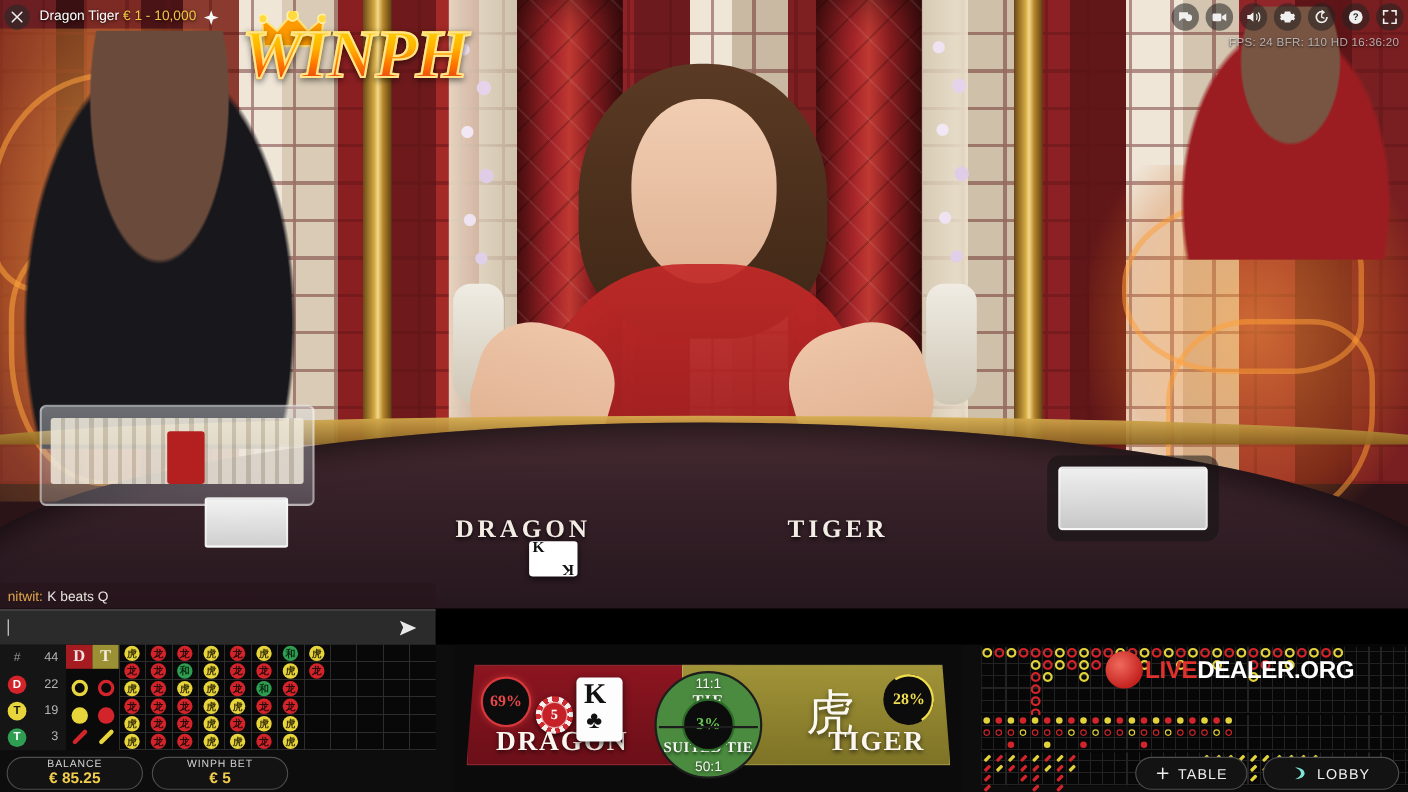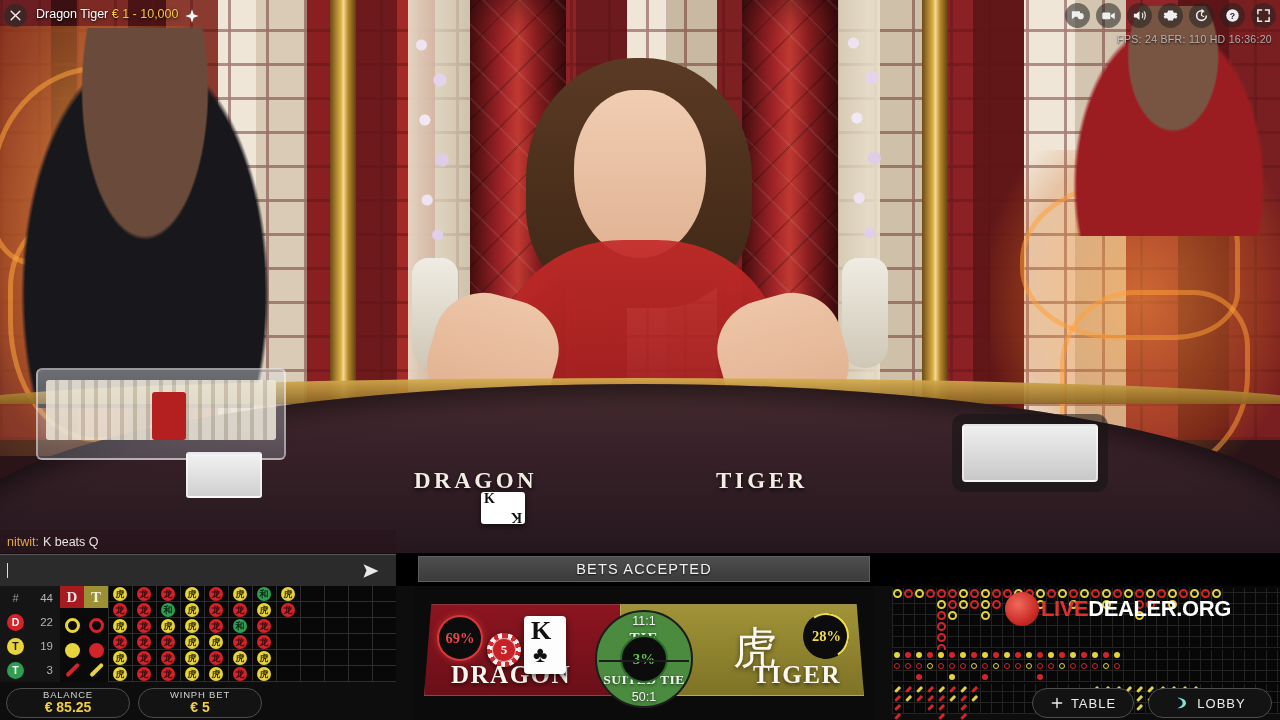--- a/index.html
+++ b/index.html
@@ -428,20 +428,29 @@
     <div class="shoe"></div>
     <div class="shoe-r"></div>
 
     <div class="spot-label spot-dragon">DRAGON</div>
     <div class="spot-label spot-tiger">TIGER</div>
     <div class="table-card">
       <div class="tc-tl">K</div>
       <div class="tc-br">K</div>
     </div>
 
+    <div class="logo">
+      <svg class="crown" viewBox="0 0 60 34">
+        <path d="M4 32 L2 6 L16 18 L30 2 L44 18 L58 6 L56 32 Z" fill="#ff9b00" stroke="#ffe27a" stroke-width="2"></path>
+        <circle cx="30" cy="4" r="5" fill="#ffd93d" stroke="#fff0a8" stroke-width="1.5"></circle>
+        <circle cx="3" cy="7" r="4" fill="#ffd93d" stroke="#fff0a8" stroke-width="1.5"></circle>
+        <circle cx="57" cy="7" r="4" fill="#ffd93d" stroke="#fff0a8" stroke-width="1.5"></circle>
+      </svg>
+      <div class="logo-text">WINPH</div>
+    </div>
   </div>
 
   <div class="topbar">
     <div class="close-btn">
       <svg viewBox="0 0 24 24" width="13" height="13">
         <path d="M4 4 L20 20 M20 4 L4 20" stroke="#f0f0f0" stroke-width="2.6" fill="none" stroke-linecap="round"></path>
       </svg>
     </div>
     <div class="game-title">
       <span>Dragon Tiger</span>
@@ -589,21 +598,20 @@
         <div class="bead t" style="left: 149px; top: 17px;">虎</div>
         <div class="bead d" style="left: 149px; top: 33px;">龙</div>
         <div class="bead d" style="left: 149px; top: 49px;">龙</div>
         <div class="bead t" style="left: 149px; top: 65px;">虎</div>
         <div class="bead t" style="left: 149px; top: 81px;">虎</div>
         <div class="bead t" style="left: 173px; top: 1px;">虎</div>
         <div class="bead d" style="left: 173px; top: 17px;">龙</div>
       </div>
 
     <div class="bet-area">
-      <div class="bets-banner">BETS ACCEPTED</div>
       <div class="bet-table">
 
         <div class="bet-dragon">
           <div class="pct-badge pct-dragon">69%</div>
           <div class="chip-bet">
             <b>5</b>
           </div>
           <div class="bet-word">DRAGON</div>
         </div>
 

